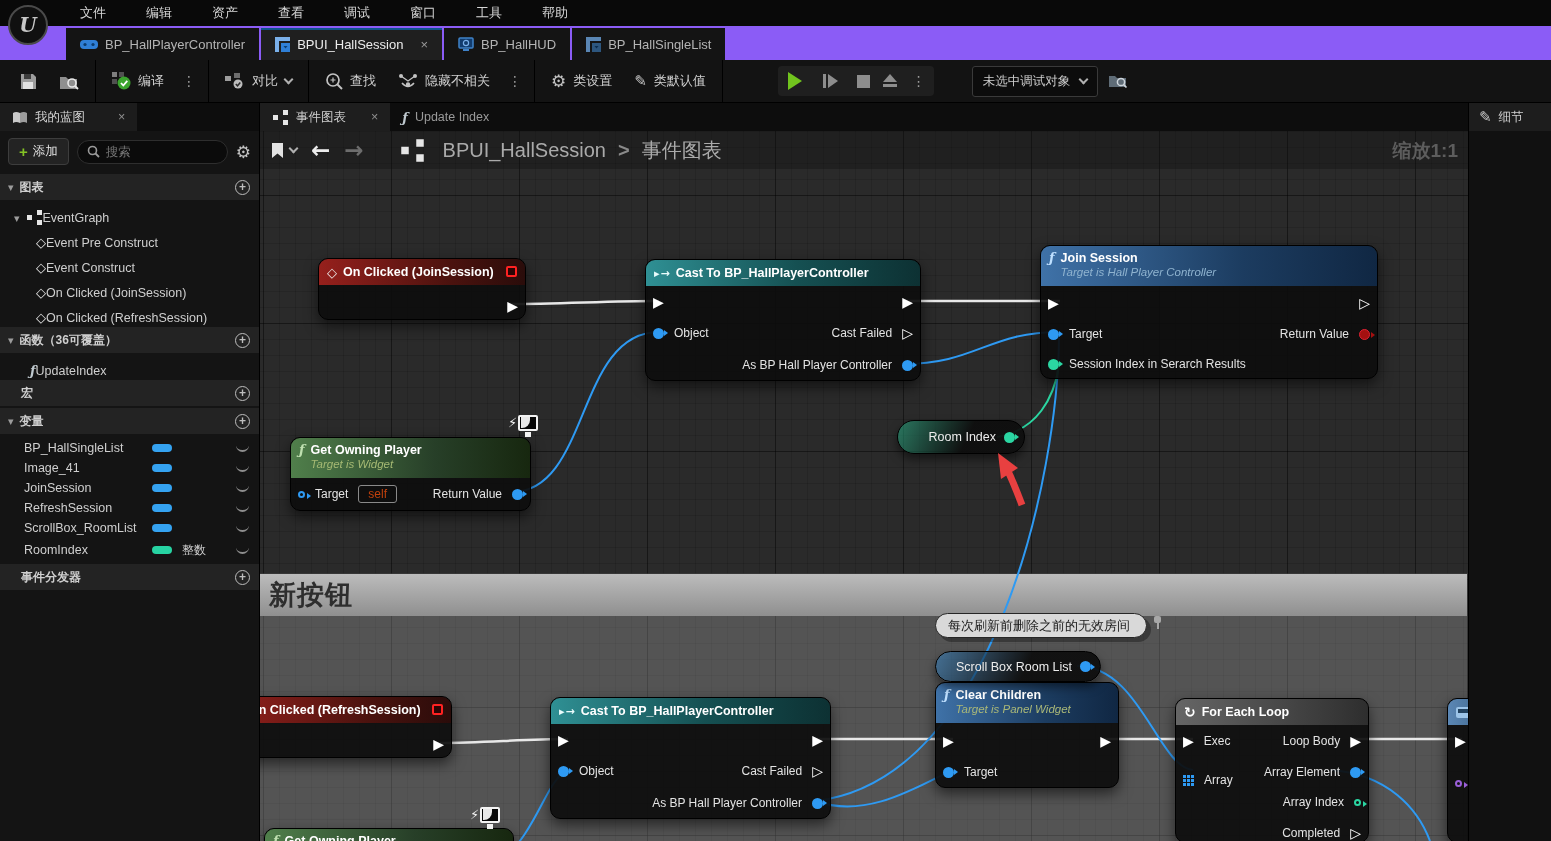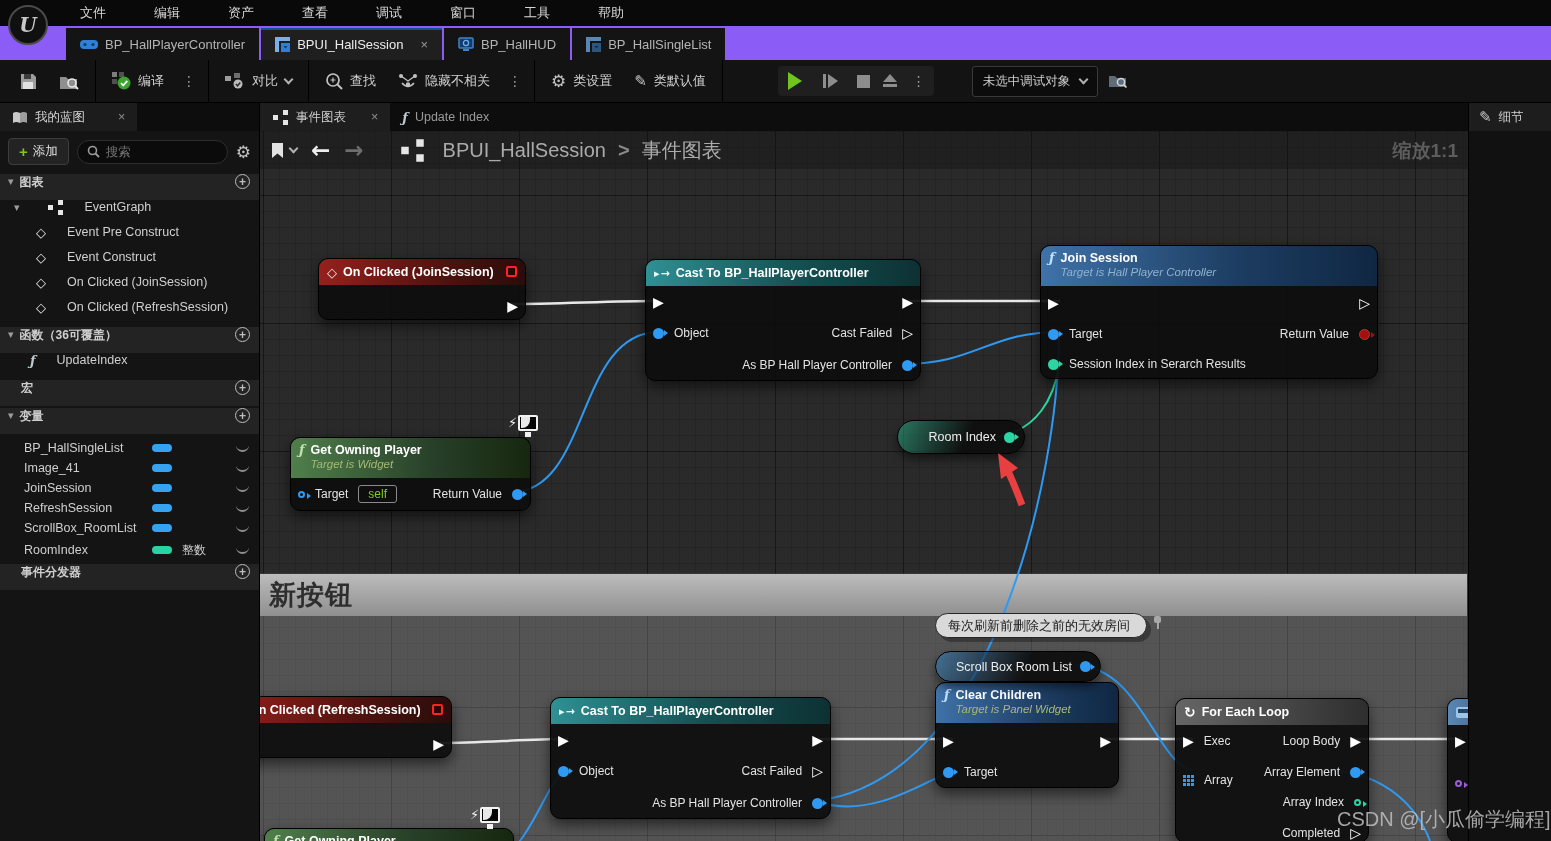--- a/index.html
+++ b/index.html
@@ -5,21 +5,21 @@
   *{margin:0;padding:0;box-sizing:border-box}
   html,body{width:1551px;height:841px;overflow:hidden;background:#0a0a0a;
     font-family:"Liberation Sans","DejaVu Sans",sans-serif;-webkit-font-smoothing:antialiased}
   .app{position:relative;width:1551px;height:841px;background:#0a0a0a}
 
   
   .menubar{position:absolute;left:0;top:0;width:100%;height:26px;background:#090909;display:flex;align-items:center}
   .logo{position:absolute;left:8px;top:5px;width:40px;height:40px;border-radius:50%;background:#101010;
     border:2px solid #4a4a4a;z-index:30;display:flex;align-items:center;justify-content:center;
     color:#c8c8c8;font:italic bold 20px "DejaVu Serif",serif}
-  .menu-items{display:flex;margin-left:64px;gap:16px}
+  .menu-items{display:flex;margin-left:64px;gap:8px}
   .menu-item{padding:4px 16px;font-size:13px;color:#d6d6d6;cursor:default}
   
   .assetbar{position:absolute;left:0;top:26px;width:100%;height:34px;background:#8b5cf6;display:flex;align-items:flex-end}
   .atab{height:32px;display:flex;align-items:center;gap:7px;padding:0 14px;font-size:13px;color:#b4b4b4;background:#141414;margin-right:2px}
   .atab.first{margin-left:66px}
   .atab.active{background:#1f1f1f;color:#ececec;box-shadow:inset 0 2px 0 #0f548c}
   .atab .x{color:#9a9a9a;margin-left:10px;font-size:13px}
   
   .toolbar{position:absolute;left:0;top:60px;width:100%;height:43px;background:#131313;border-bottom:1px solid #000;
     display:flex;align-items:center;font-size:13px;color:#d0d0d0}
@@ -43,26 +43,26 @@
   .ptabstrip{height:28px;background:#0d0d0d;display:flex}
   .ptab{display:flex;align-items:center;gap:7px;background:#1c1c1c;padding:0 12px;font-size:12.5px;color:#d6d6d6}
   .ptab .x{color:#8f8f8f;margin-left:26px}
   .lp-tools{display:flex;align-items:center;gap:8px;padding:7px 8px}
   .add-btn{display:flex;align-items:center;gap:5px;background:#232323;border:1px solid #3d3d3d;border-radius:4px;
     padding:4px 10px;font-size:12.5px;color:#e2e2e2}
   .add-btn .plus{color:#84c325;font-weight:bold;font-size:15px}
   .searchbox{flex:1;display:flex;align-items:center;gap:6px;background:#0b0b0b;border:1px solid #2e2e2e;border-radius:12px;padding:4px 9px}
   .searchbox input{background:transparent;border:none;outline:none;color:#bdbdbd;font-size:12.5px;width:100px}
   .searchbox input::placeholder{color:#777}
-  .sect{height:26px;background:#232323;display:flex;padding:0 8px;font-size:12px;font-weight:bold;color:#cfcfcf;margin-top:2px;position:relative}
+  .sect{height:26px;background:#232323;display:flex;align-items:center;padding:0 8px;font-size:12px;font-weight:bold;color:#cfcfcf;margin-top:2px;position:relative}
   .sect .cplus{position:absolute;right:9px}
   .cplus{width:15px;height:15px;border:1.5px solid #bdbdbd;border-radius:50%;color:#bdbdbd;display:inline-flex;align-items:center;justify-content:center;font-size:12px;line-height:1}
   .cplus::before{content:"+"}
   .caret::before{content:"▾";color:#9c9c9c;font-size:11px;margin-right:6px;font-family:"DejaVu Sans",sans-serif}
-  .tree-row{display:flex;align-items:flex-start;font-size:12.5px;color:#cfcfcf;height:25px;padding-left:14px;gap:21px}
+  .tree-row{display:flex;align-items:flex-end;font-size:12.5px;color:#cfcfcf;height:25px;padding-left:14px;gap:0}
   .tree-row.indent{padding-left:36px}
   .diamond::before{content:"◇";font-family:"DejaVu Sans",sans-serif;color:#f0f0f0;font-size:13px;font-weight:bold}
   .fico{font:italic bold 13px "DejaVu Serif",serif;color:#bfc9cf}
   .var-row{display:flex;align-items:center;font-size:12.5px;color:#cfcfcf;height:20px;padding-left:24px;position:relative}
   .var-name{width:128px;overflow:hidden;white-space:nowrap}
   .var-pill{width:20px;height:8px;border-radius:4px}
   .var-type{margin-left:10px;font-size:12px;color:#cfcfcf}
   .eyec{position:absolute;right:10px;width:13px;height:7px;border-bottom:2px solid #8f8f8f;border-radius:0 0 11px 11px}
   
   .center{position:absolute;left:260px;top:103px;width:1208px;height:738px}
@@ -118,21 +118,21 @@
   .f-blue{background:#2e9af3;color:#2e9af3}
   .h-blue{background:transparent;border:2.5px solid #2e9af3;color:#2e9af3;width:7px;height:7px}
   .h-blue::after{left:7px;top:0.5px}
   .f-green{background:#2bd6a2;color:#2bd6a2}
   .h-green{background:transparent;border:2.5px solid #2bd6a2;color:#2bd6a2;width:7px;height:7px}
   .h-green::after{left:7px;top:0.5px}
   .f-red{background:#a31010;color:#a31010;border:1px solid #d23}
   .h-purple{background:transparent;border:2.5px solid #9a5fd8;color:#9a5fd8;width:7px;height:7px}
   .h-purple::after{left:7px;top:0.5px}
   .delegate-sq{position:absolute;right:8px;top:7px;width:11px;height:11px;border:2px solid #ff2222;border-radius:2px;background:#2c0505}
-  .selfbox{border:1px solid #8a8a8a;border-radius:3px;background:#0e0e0e;color:#84cc16;font-size:12px;padding:1px 9px}
+  .selfbox{border:1px solid #8a8a8a;border-radius:3px;background:#0e0e0e;color:#c2410c;font-size:12px;padding:1px 9px}
   .arrgrid{position:relative;width:11px;height:11px;display:inline-block}
   .arrgrid::before{content:"";position:absolute;left:0;top:0;width:3px;height:3px;background:#2e9af3;
     box-shadow:4px 0 #2e9af3,8px 0 #2e9af3,0 4px #2e9af3,4px 4px #2e9af3,8px 4px #2e9af3,0 8px #2e9af3,4px 8px #2e9af3,8px 8px #2e9af3}
   .pill{position:absolute;height:34px;border:1px solid #000;border-radius:17px;display:flex;align-items:center;
     justify-content:flex-end;gap:8px;padding:0 9px;font-size:12.5px;color:#ececec;z-index:12;
     box-shadow:0 5px 10px rgba(0,0,0,.5)}
   .pill-green{background:linear-gradient(115deg,rgba(43,214,162,.45),rgba(14,14,14,.95) 55%)}
   .pill-blue{background:linear-gradient(115deg,rgba(46,154,243,.4),rgba(14,14,14,.95) 55%)}
   .bubble{position:absolute;background:#d9d9d9;border:1.5px solid #262626;border-radius:13px;color:#1c1c1c;
     font-size:13px;display:flex;align-items:center;padding:0 12px;height:25px;z-index:13;
@@ -705,14 +705,13 @@
     </div>
   </div>
 
   <div class="rightpanel">
     <div class="rp-tab">
       <span class="pencil">✎</span>
       <span>细节</span>
     </div>
   </div>
 
-  <div class="watermark">CSDN @[小瓜偷学编程]</div>
 </div>
 
 </body></html>

